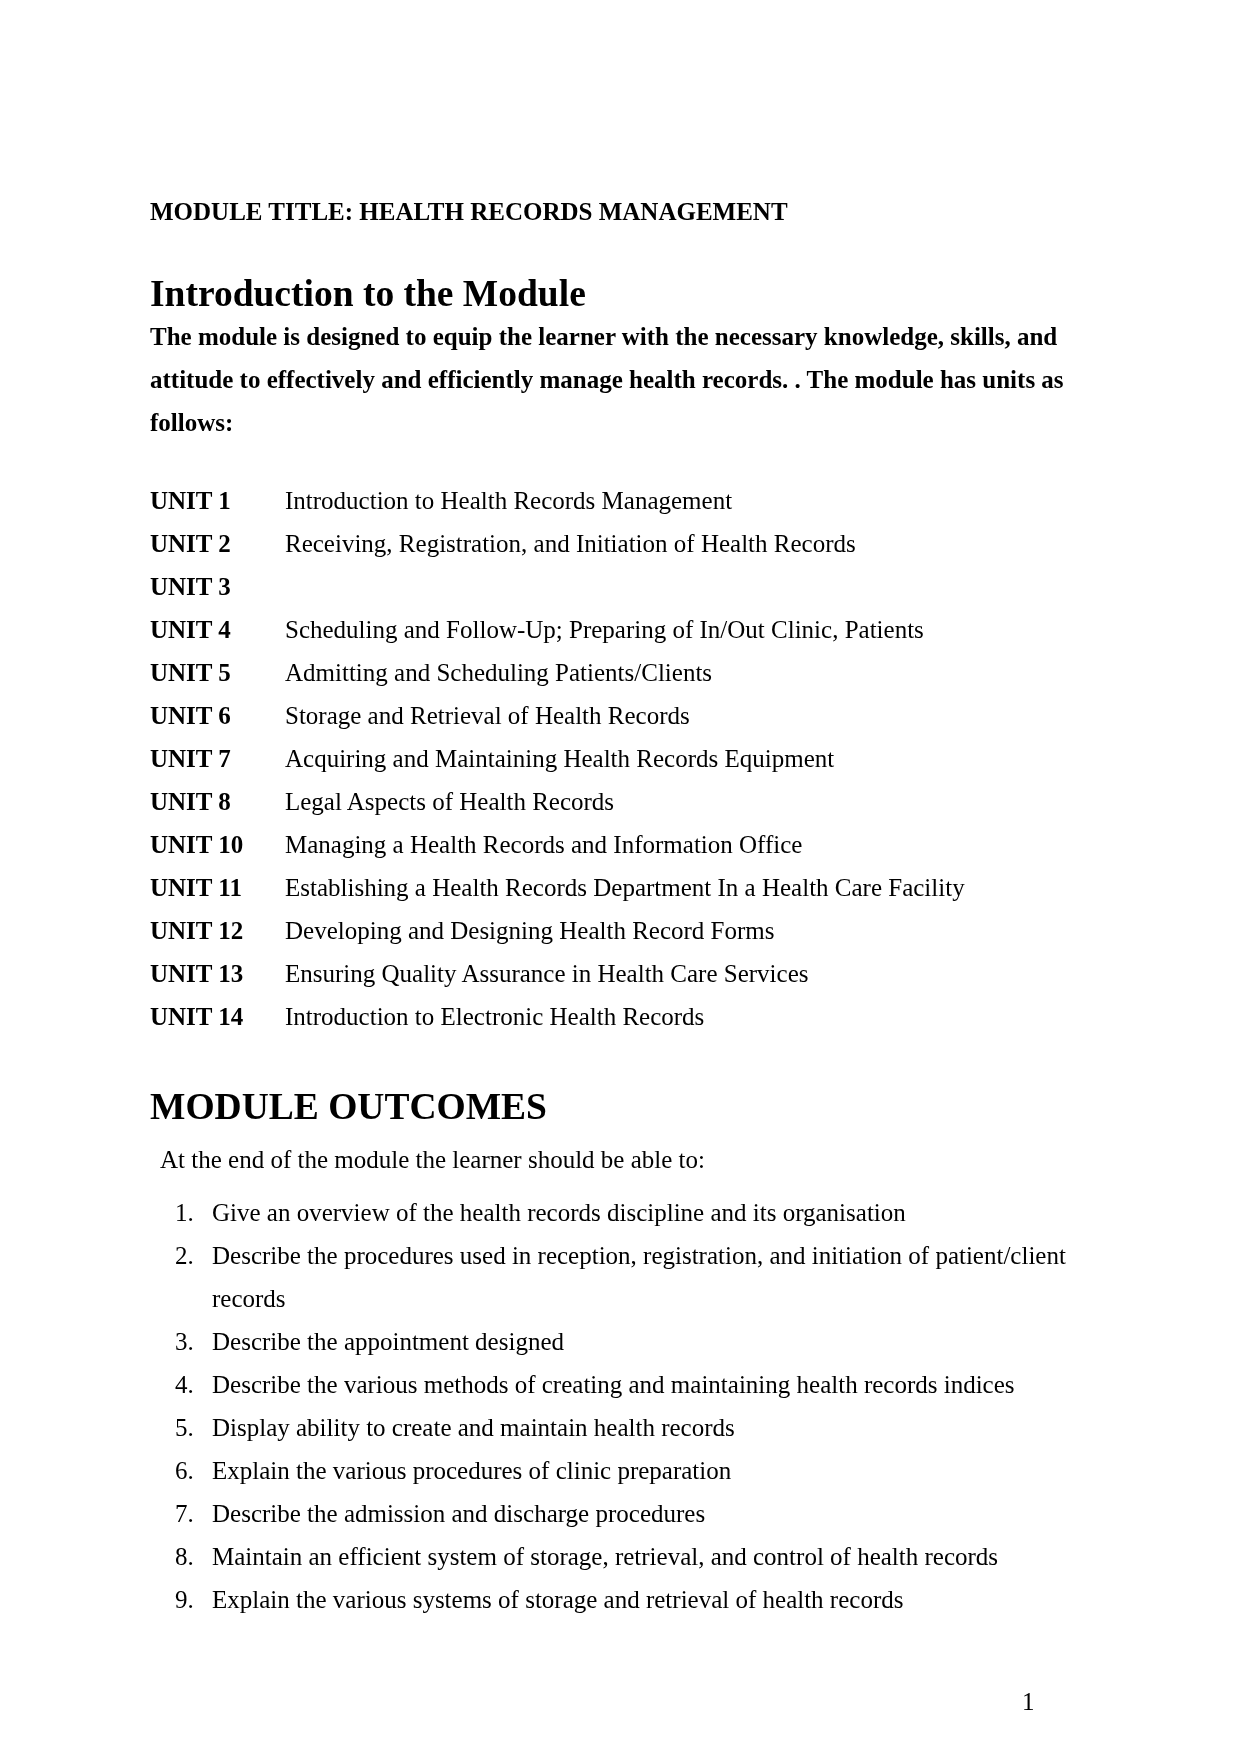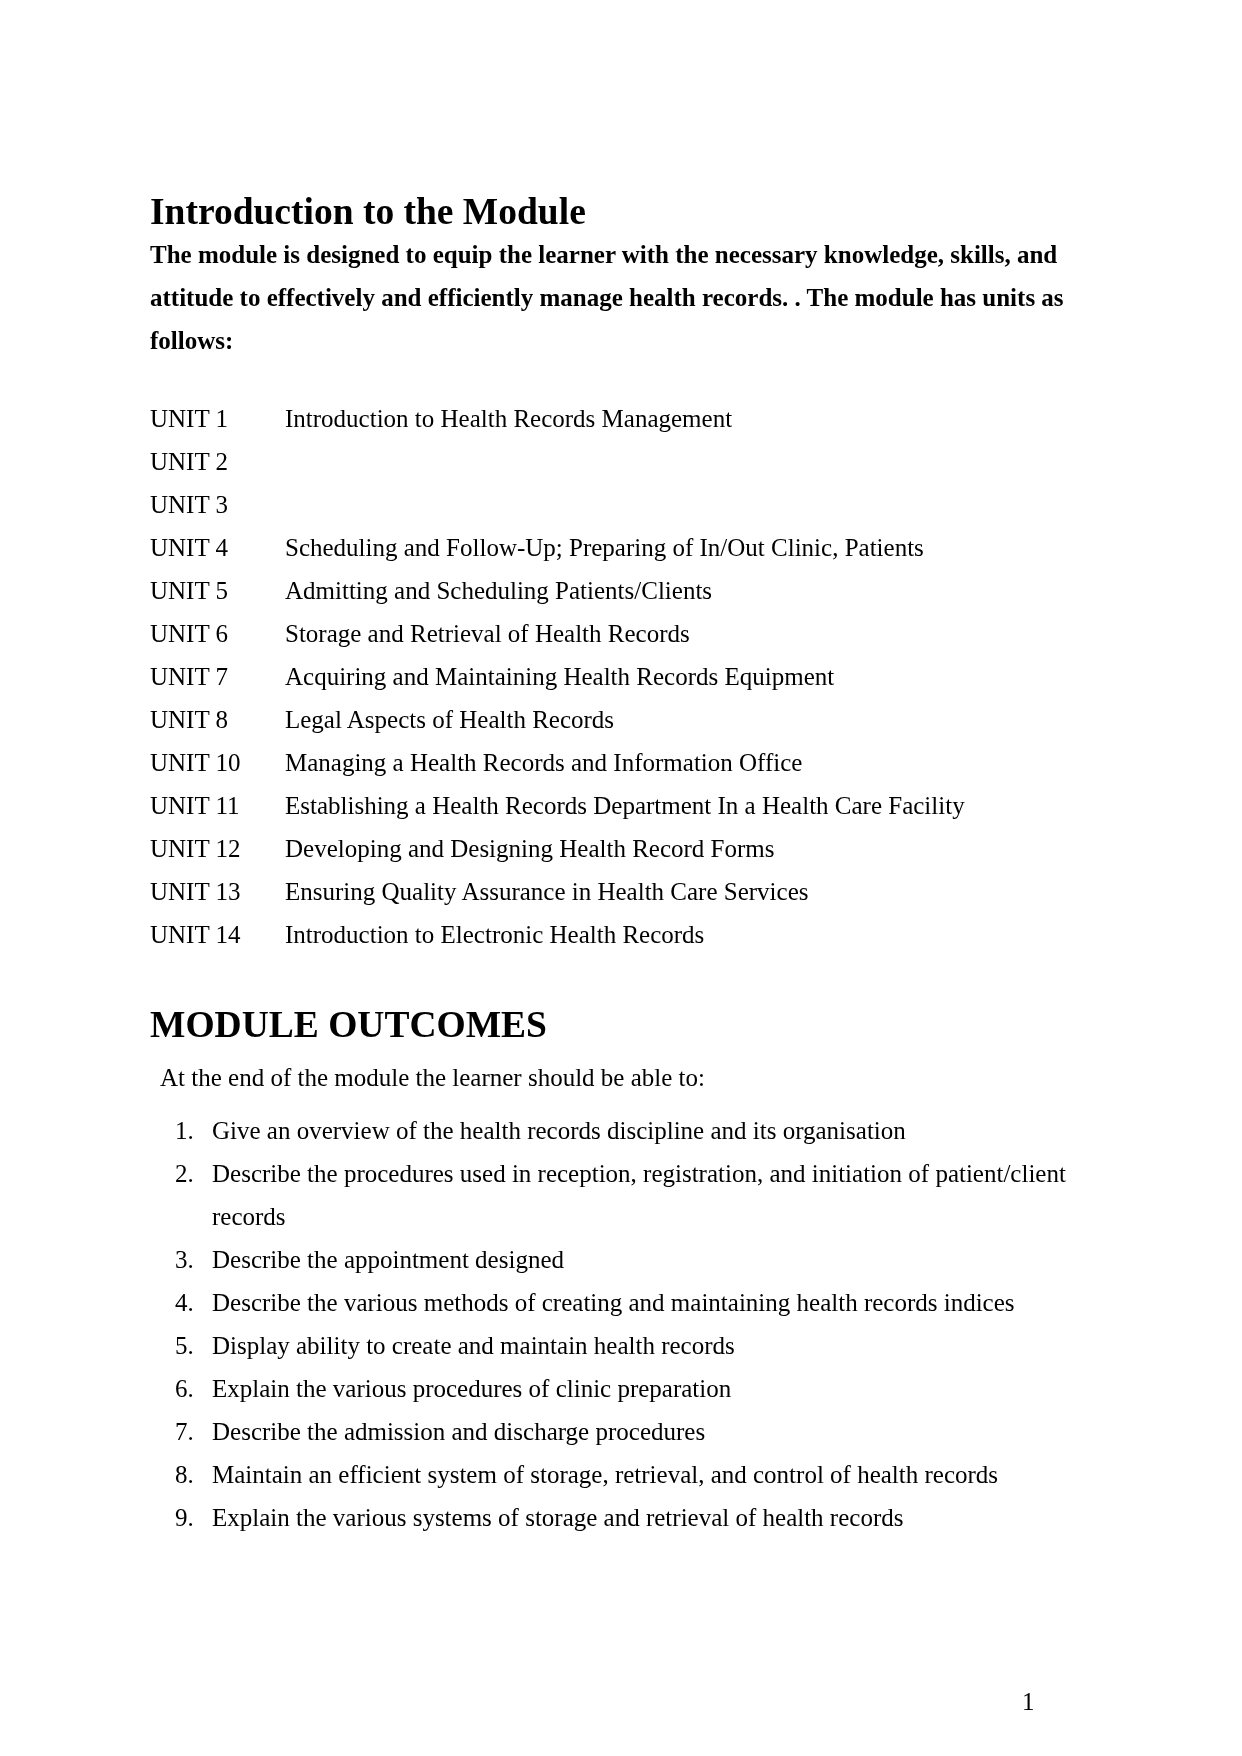--- a/index.html
+++ b/index.html
@@ -39,21 +39,21 @@
   }
   .units {
     margin-top: 35px;
   }
   .unit-row {
     display: flex;
     align-items: baseline;
   }
   .unit-label {
     flex: 0 0 135px;
-    font-weight: normal;
+    font-weight: bold;
   }
   .unit-title {
     flex: 1 1 auto;
   }
   .outcomes-heading {
     margin-top: 47px;
   }
   .outcomes-lead {
     margin: 10px;
   }
@@ -77,31 +77,33 @@
     left: 1022px;
     top: 1680px;
   }
 </style>
 </head>
 <body>
 
 <div class="page">
   <div class="content">
 
+    <h1 class="doc-title">MODULE TITLE: HEALTH RECORDS MANAGEMENT</h1>
 
     <h2 class="section-heading">Introduction to the Module</h2>
     <p class="intro-body">The module is designed to equip the learner with the necessary knowledge, skills, and attitude to effectively and efficiently manage health records. . The module has units as follows:</p>
 
     <div class="units">
       <div class="unit-row">
         <span class="unit-label">UNIT 1</span>
         <span class="unit-title">Introduction to Health Records Management</span>
       </div>
       <div class="unit-row">
         <span class="unit-label">UNIT 2</span>
+        <span class="unit-title">Receiving, Registration, and Initiation of Health Records</span>
       </div>
       <div class="unit-row">
         <span class="unit-label">UNIT 3</span>
       </div>
       <div class="unit-row">
         <span class="unit-label">UNIT 4</span>
         <span class="unit-title">Scheduling and Follow-Up; Preparing of In/Out Clinic, Patients</span>
       </div>
       <div class="unit-row">
         <span class="unit-label">UNIT 5</span>

